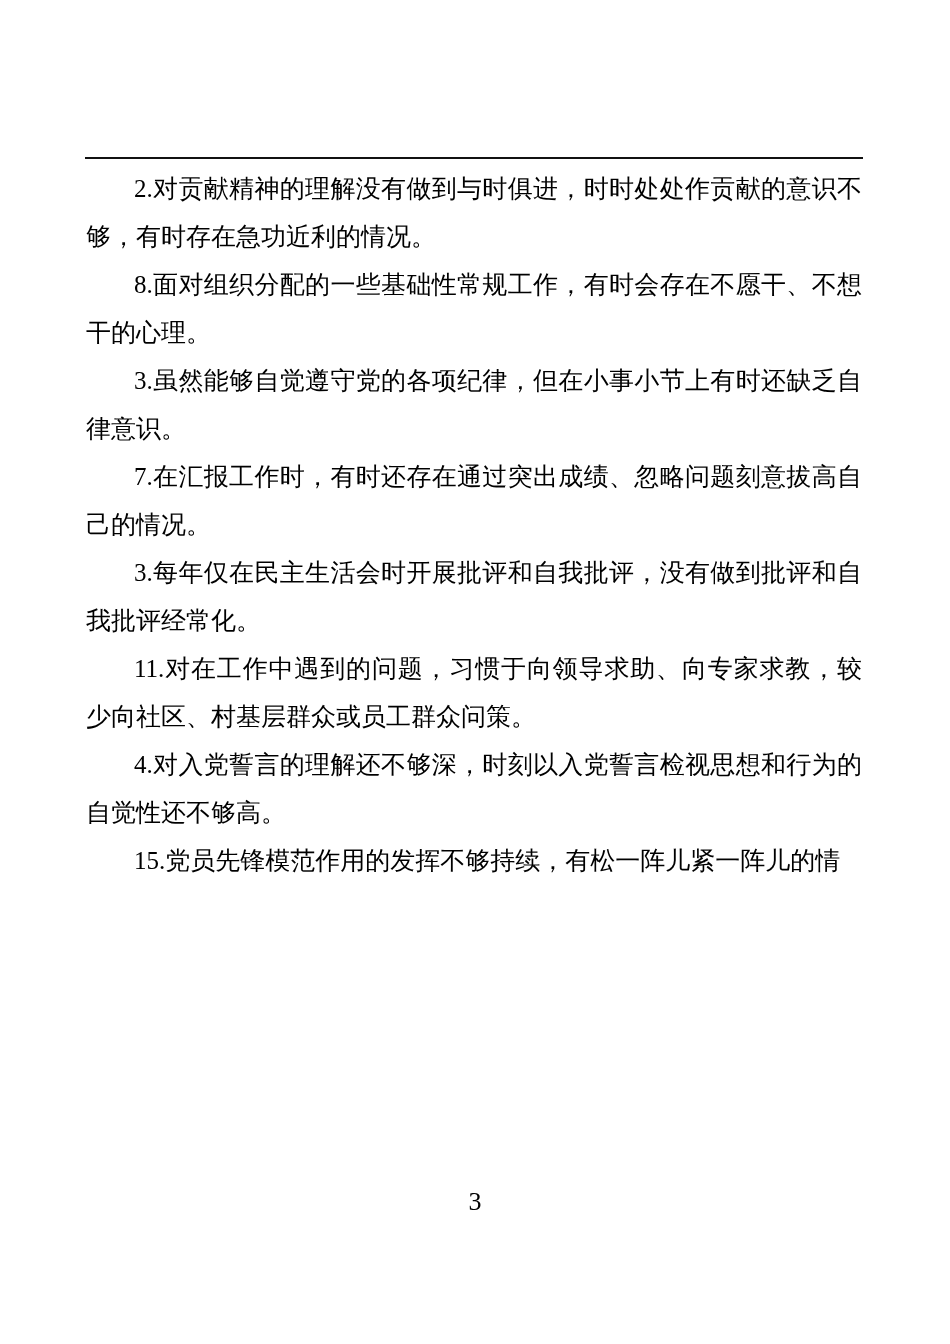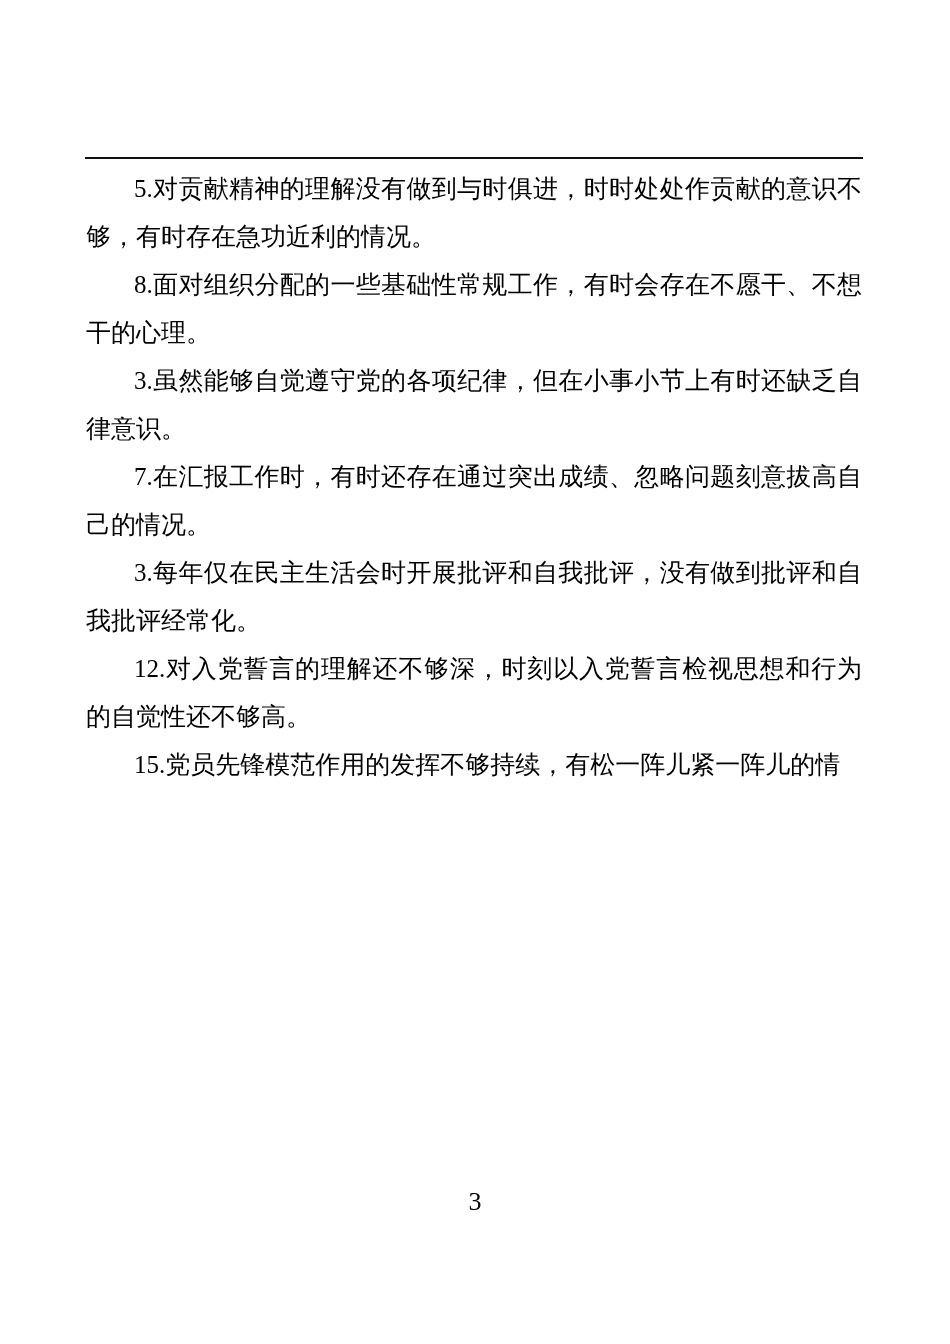--- a/index.html
+++ b/index.html
@@ -56,24 +56,25 @@
   }
 </style>
 </head>
 <body>
 
 <div class="page">
 
   <div class="header-rule"></div>
 
   <div class="body-text">
-    <p>5.对贡献精神的理解没有做到与时俱进，时时处处作贡献的意识不够，有时存在急功近利的情况。</p>
+    <p>2.对贡献精神的理解没有做到与时俱进，时时处处作贡献的意识不够，有时存在急功近利的情况。</p>
     <p>8.面对组织分配的一些基础性常规工作，有时会存在不愿干、不想干的心理。</p>
     <p>3.虽然能够自觉遵守党的各项纪律，但在小事小节上有时还缺乏自律意识。</p>
     <p>7.在汇报工作时，有时还存在通过突出成绩、忽略问题刻意拔高自己的情况。</p>
     <p>3.每年仅在民主生活会时开展批评和自我批评，没有做到批评和自我批评经常化。</p>
-    <p>12.对入党誓言的理解还不够深，时刻以入党誓言检视思想和行为的自觉性还不够高。</p>
+    <p>11.对在工作中遇到的问题，习惯于向领导求助、向专家求教，较少向社区、村基层群众或员工群众问策。</p>
+    <p>4.对入党誓言的理解还不够深，时刻以入党誓言检视思想和行为的自觉性还不够高。</p>
     <p>15.党员先锋模范作用的发挥不够持续，有松一阵儿紧一阵儿的情</p>
   </div>
 
   <div class="page-number">3</div>
 
 </div>
 
 </body></html>

